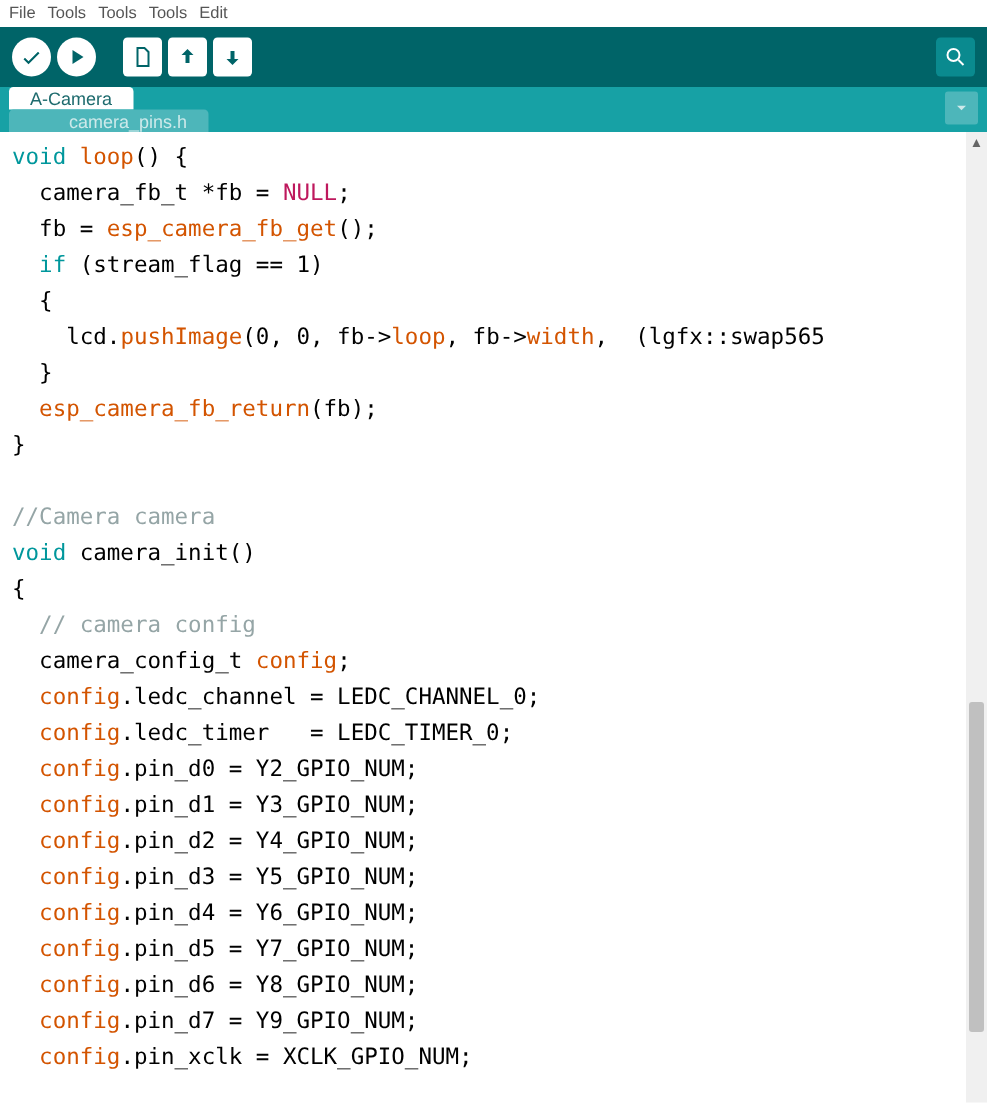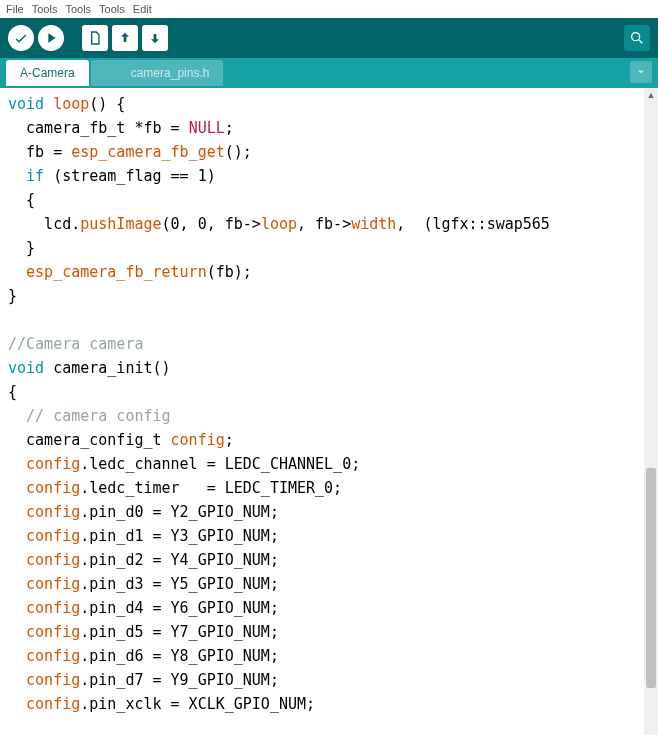--- a/index.html
+++ b/index.html
@@ -43,23 +43,24 @@
   }
   .tool-btn.sq {
     border-radius: 3px;
   }
   .tool-spacer { flex: 1; }
   .tool-btn svg { width: 16px; height: 16px; }
   .tabbar {
     height: 30px;
     background: #17A1A5;
     display: flex;
-    align-items: center;
+    align-items: flex-start;
     padding: 0 6px;
     position: relative;
+    flex-direction: column;
   }
   .tab {
     height: 26px;
     padding: 0 14px;
     display: flex;
     align-items: center;
     font-size: 12px;
     border-radius: 3px 3px 0 0;
     margin-right: 2px;
   }

